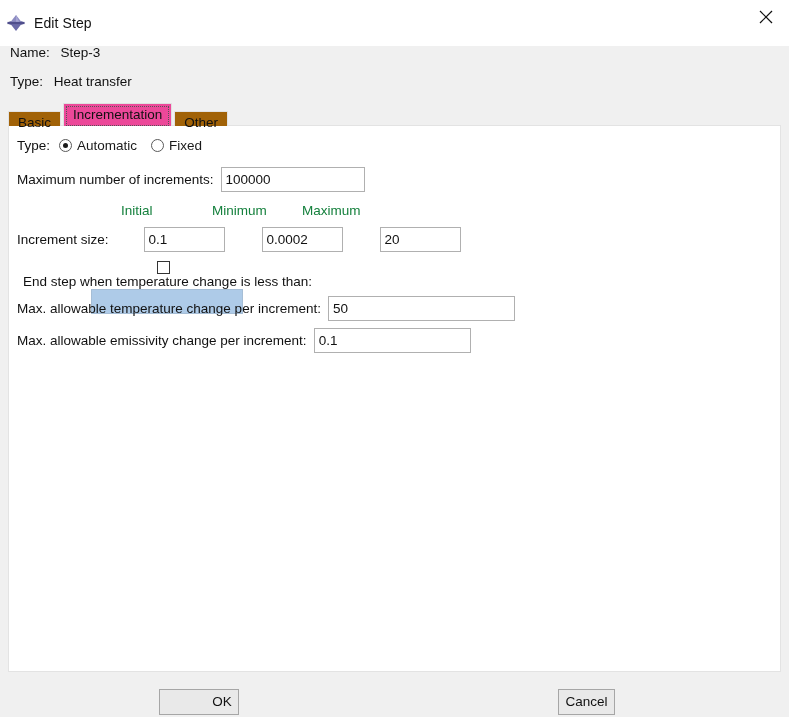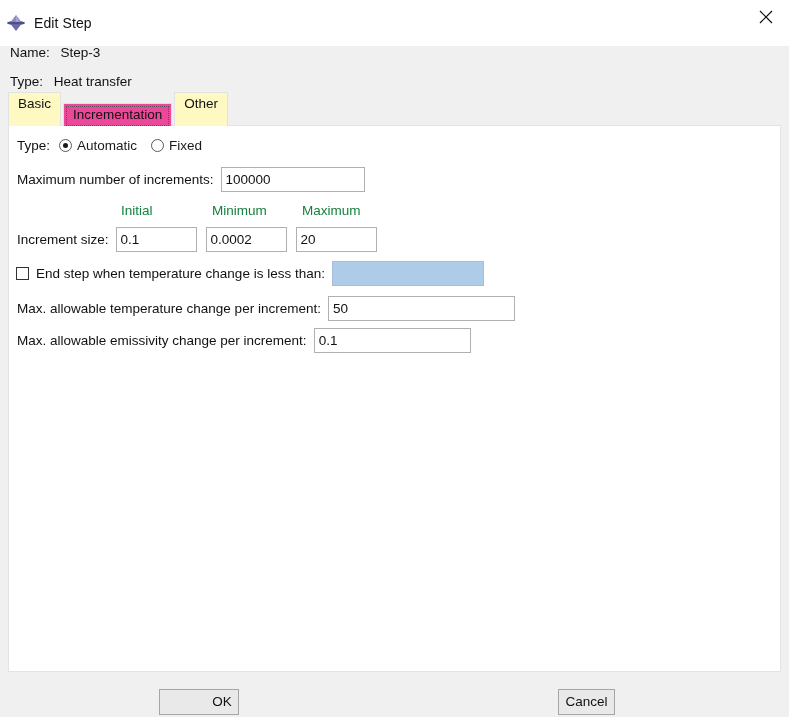--- a/index.html
+++ b/index.html
@@ -70,26 +70,26 @@
   .tabstrip {
     position: absolute;
     left: 8px;
     top: 104px;
     height: 22px;
     display: flex;
     align-items: flex-end;
     z-index: 3;
   }
   .tab {
-    height: 34px;
+    height: 15px;
     line-height: 21px;
     padding: 0 9px;
     font-size: 13.5px;
     color: #111111;
-    background: #fef9c3;
+    background: #a16207;
     border: 1px solid #e2e2e2;
     border-bottom: none;
     margin-right: 2px;
     cursor: default;
     white-space: nowrap;
     box-sizing: border-box;
   }
   .tab.selected {
     background: #ec4899;
     border-color: #e0e0e0;
@@ -264,28 +264,28 @@
 
   <div class="row" style="left:8px; top:41px;">
     <span class="lbl-txt">Maximum number of increments:</span>
     <input class="tf" style="width: 144px; margin-left: 7px;" type="text" value="100000">
   </div>
 
   <div class="colhdr" style="left:112px; top:77px;">Initial</div>
   <div class="colhdr" style="left:203px; top:77px;">Minimum</div>
   <div class="colhdr" style="left:293px; top:77px;">Maximum</div>
 
-  <div class="row" style="left:8px; top:101px;">
+  <div class="row" style="left:8px; top:101px;gap:28px;">
     <span class="lbl-txt">Increment size:</span>
     <input class="tf" style="width: 81px; margin-left: 7px;" type="text" value="0.1">
     <input class="tf" style="width: 81px; margin-left: 9px;" type="text" value="0.0002">
     <input class="tf" style="width: 81px; margin-left: 9px;" type="text" value="20">
   </div>
 
-  <div class="row" style="left:7px; top:135px;">
+  <div class="row" style="left:7px; top:135px;flex-direction:column;">
     <span class="checkbox"></span>
     <span class="lbl-txt" style="margin-left:7px;">End step when temperature change is less than:</span>
     <input class="tf disabled" style="width: 152px; margin-left: 7px;" type="text" disabled="" value="">
   </div>
 
   <div class="row" style="left:8px; top:170px;">
     <span class="lbl-txt">Max. allowable temperature change per increment:</span>
     <input class="tf" style="width: 187px; margin-left: 7px;" type="text" value="50">
   </div>
 

